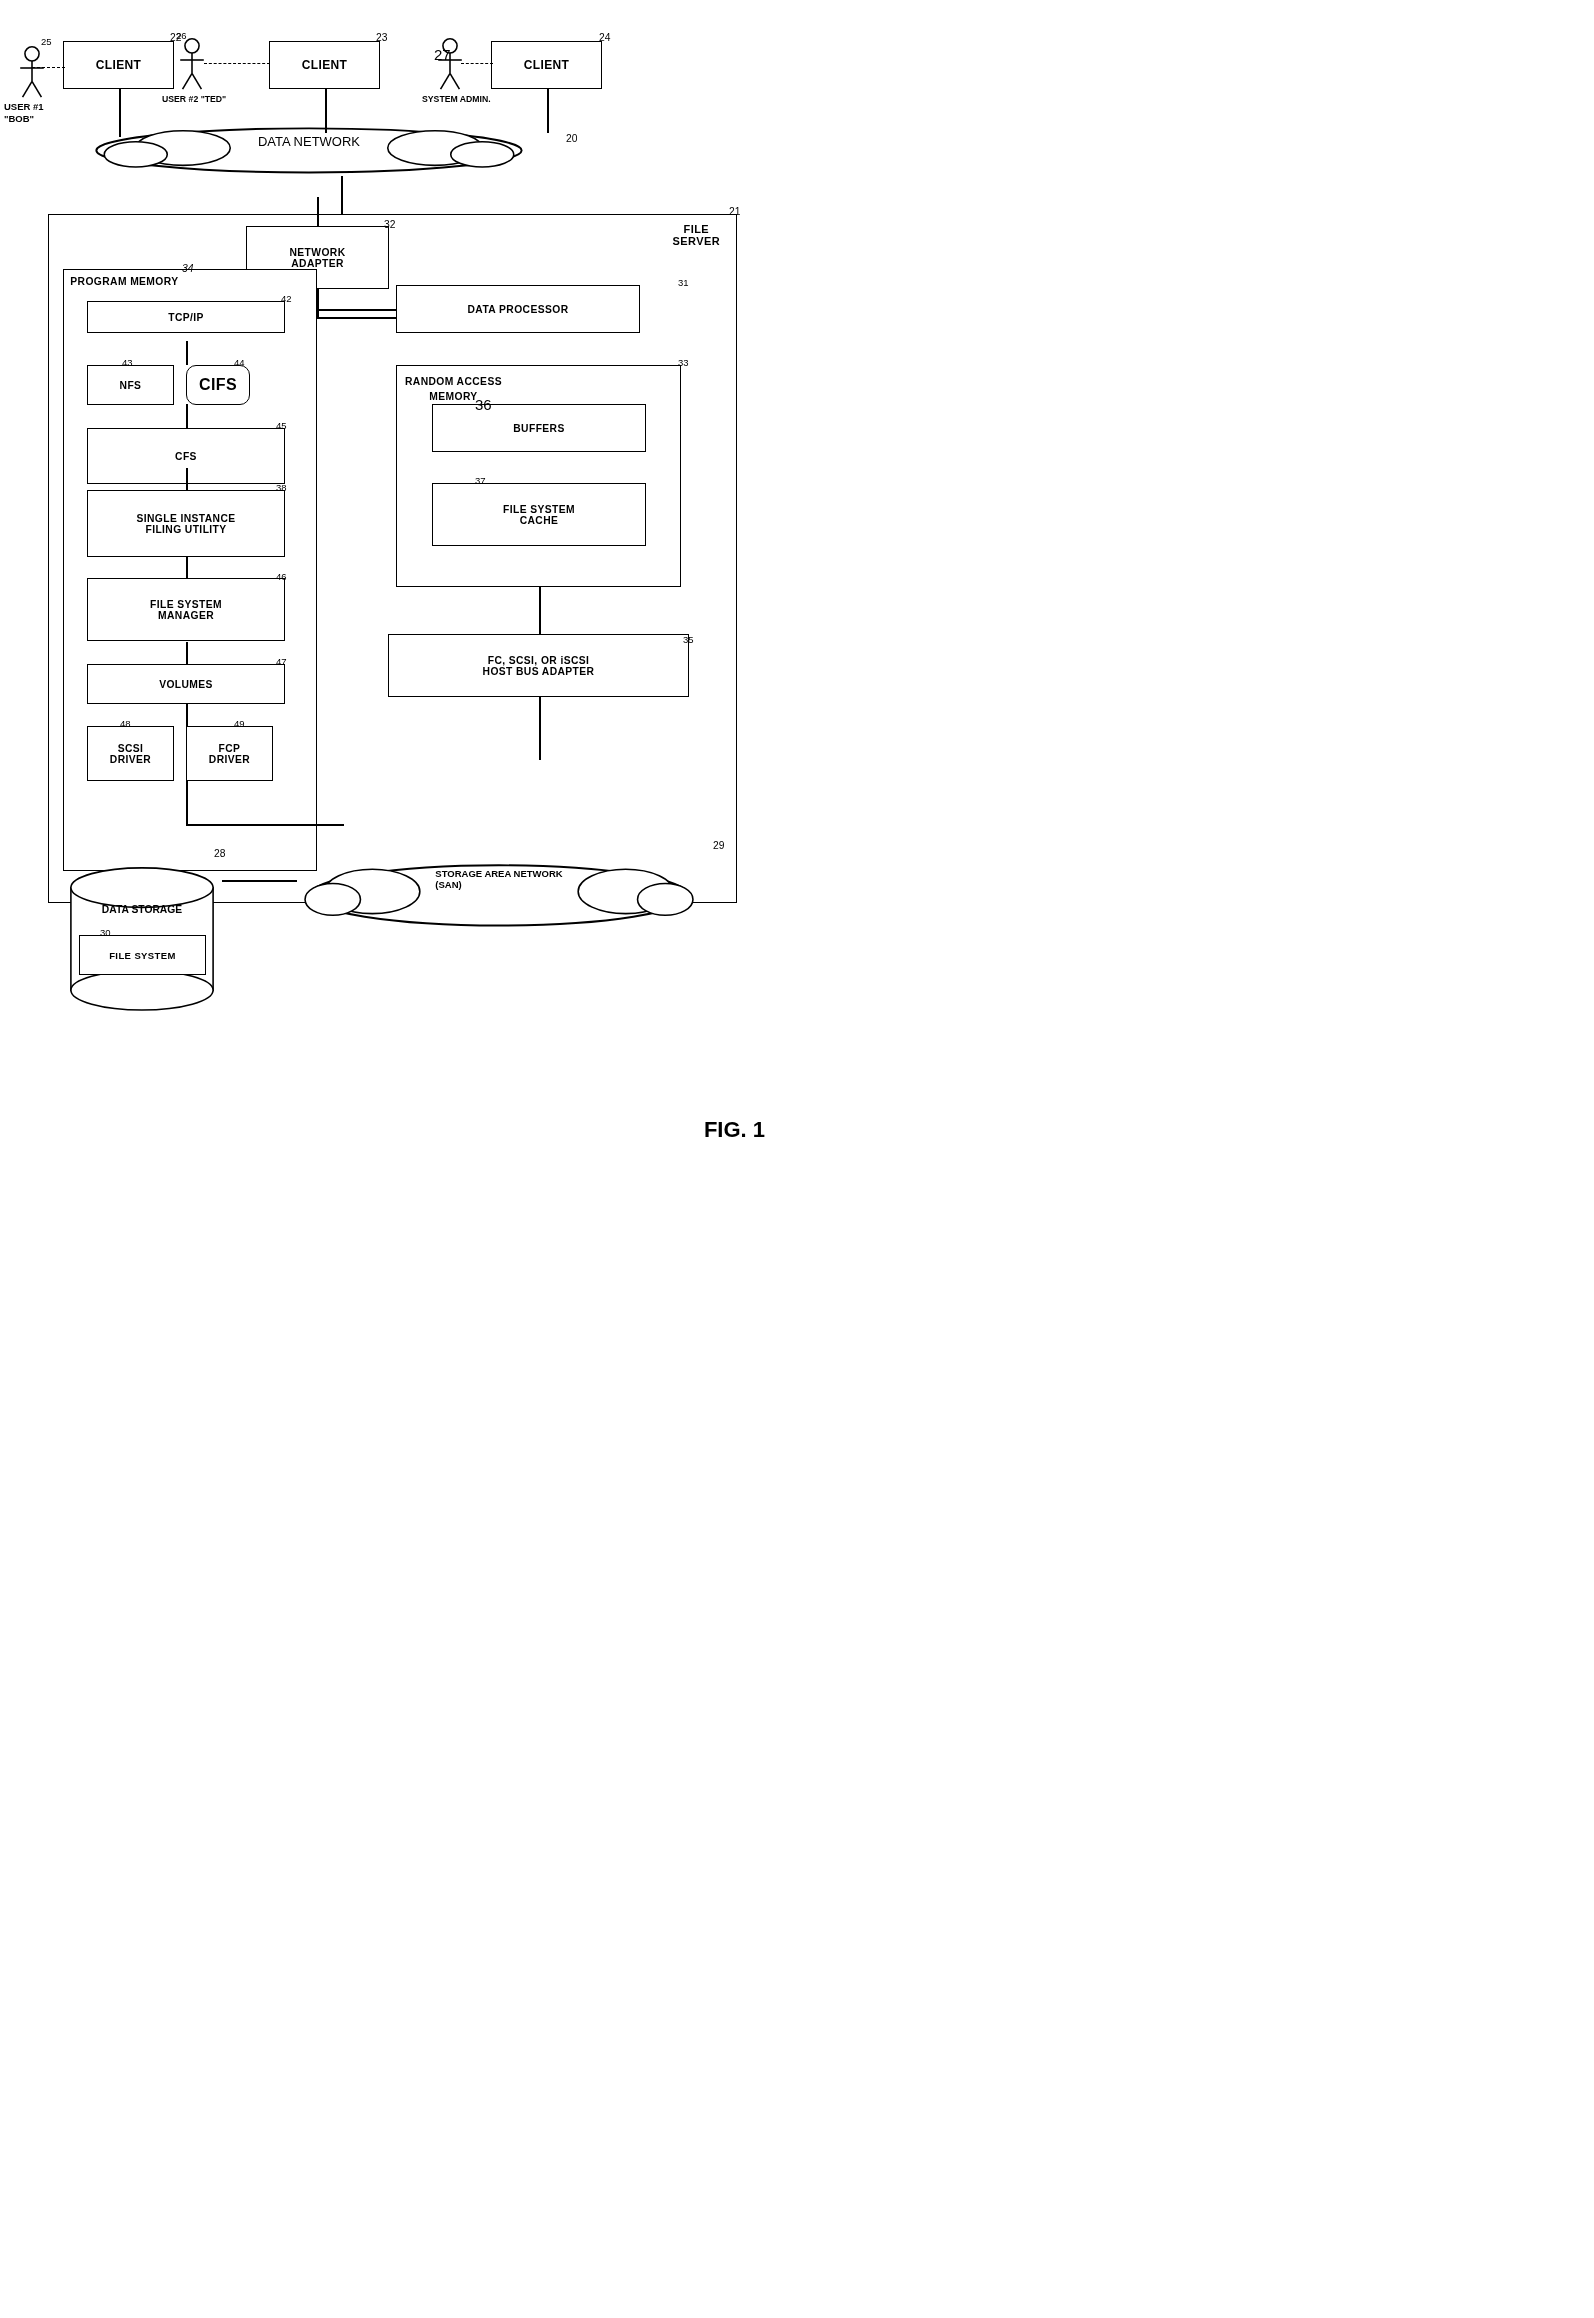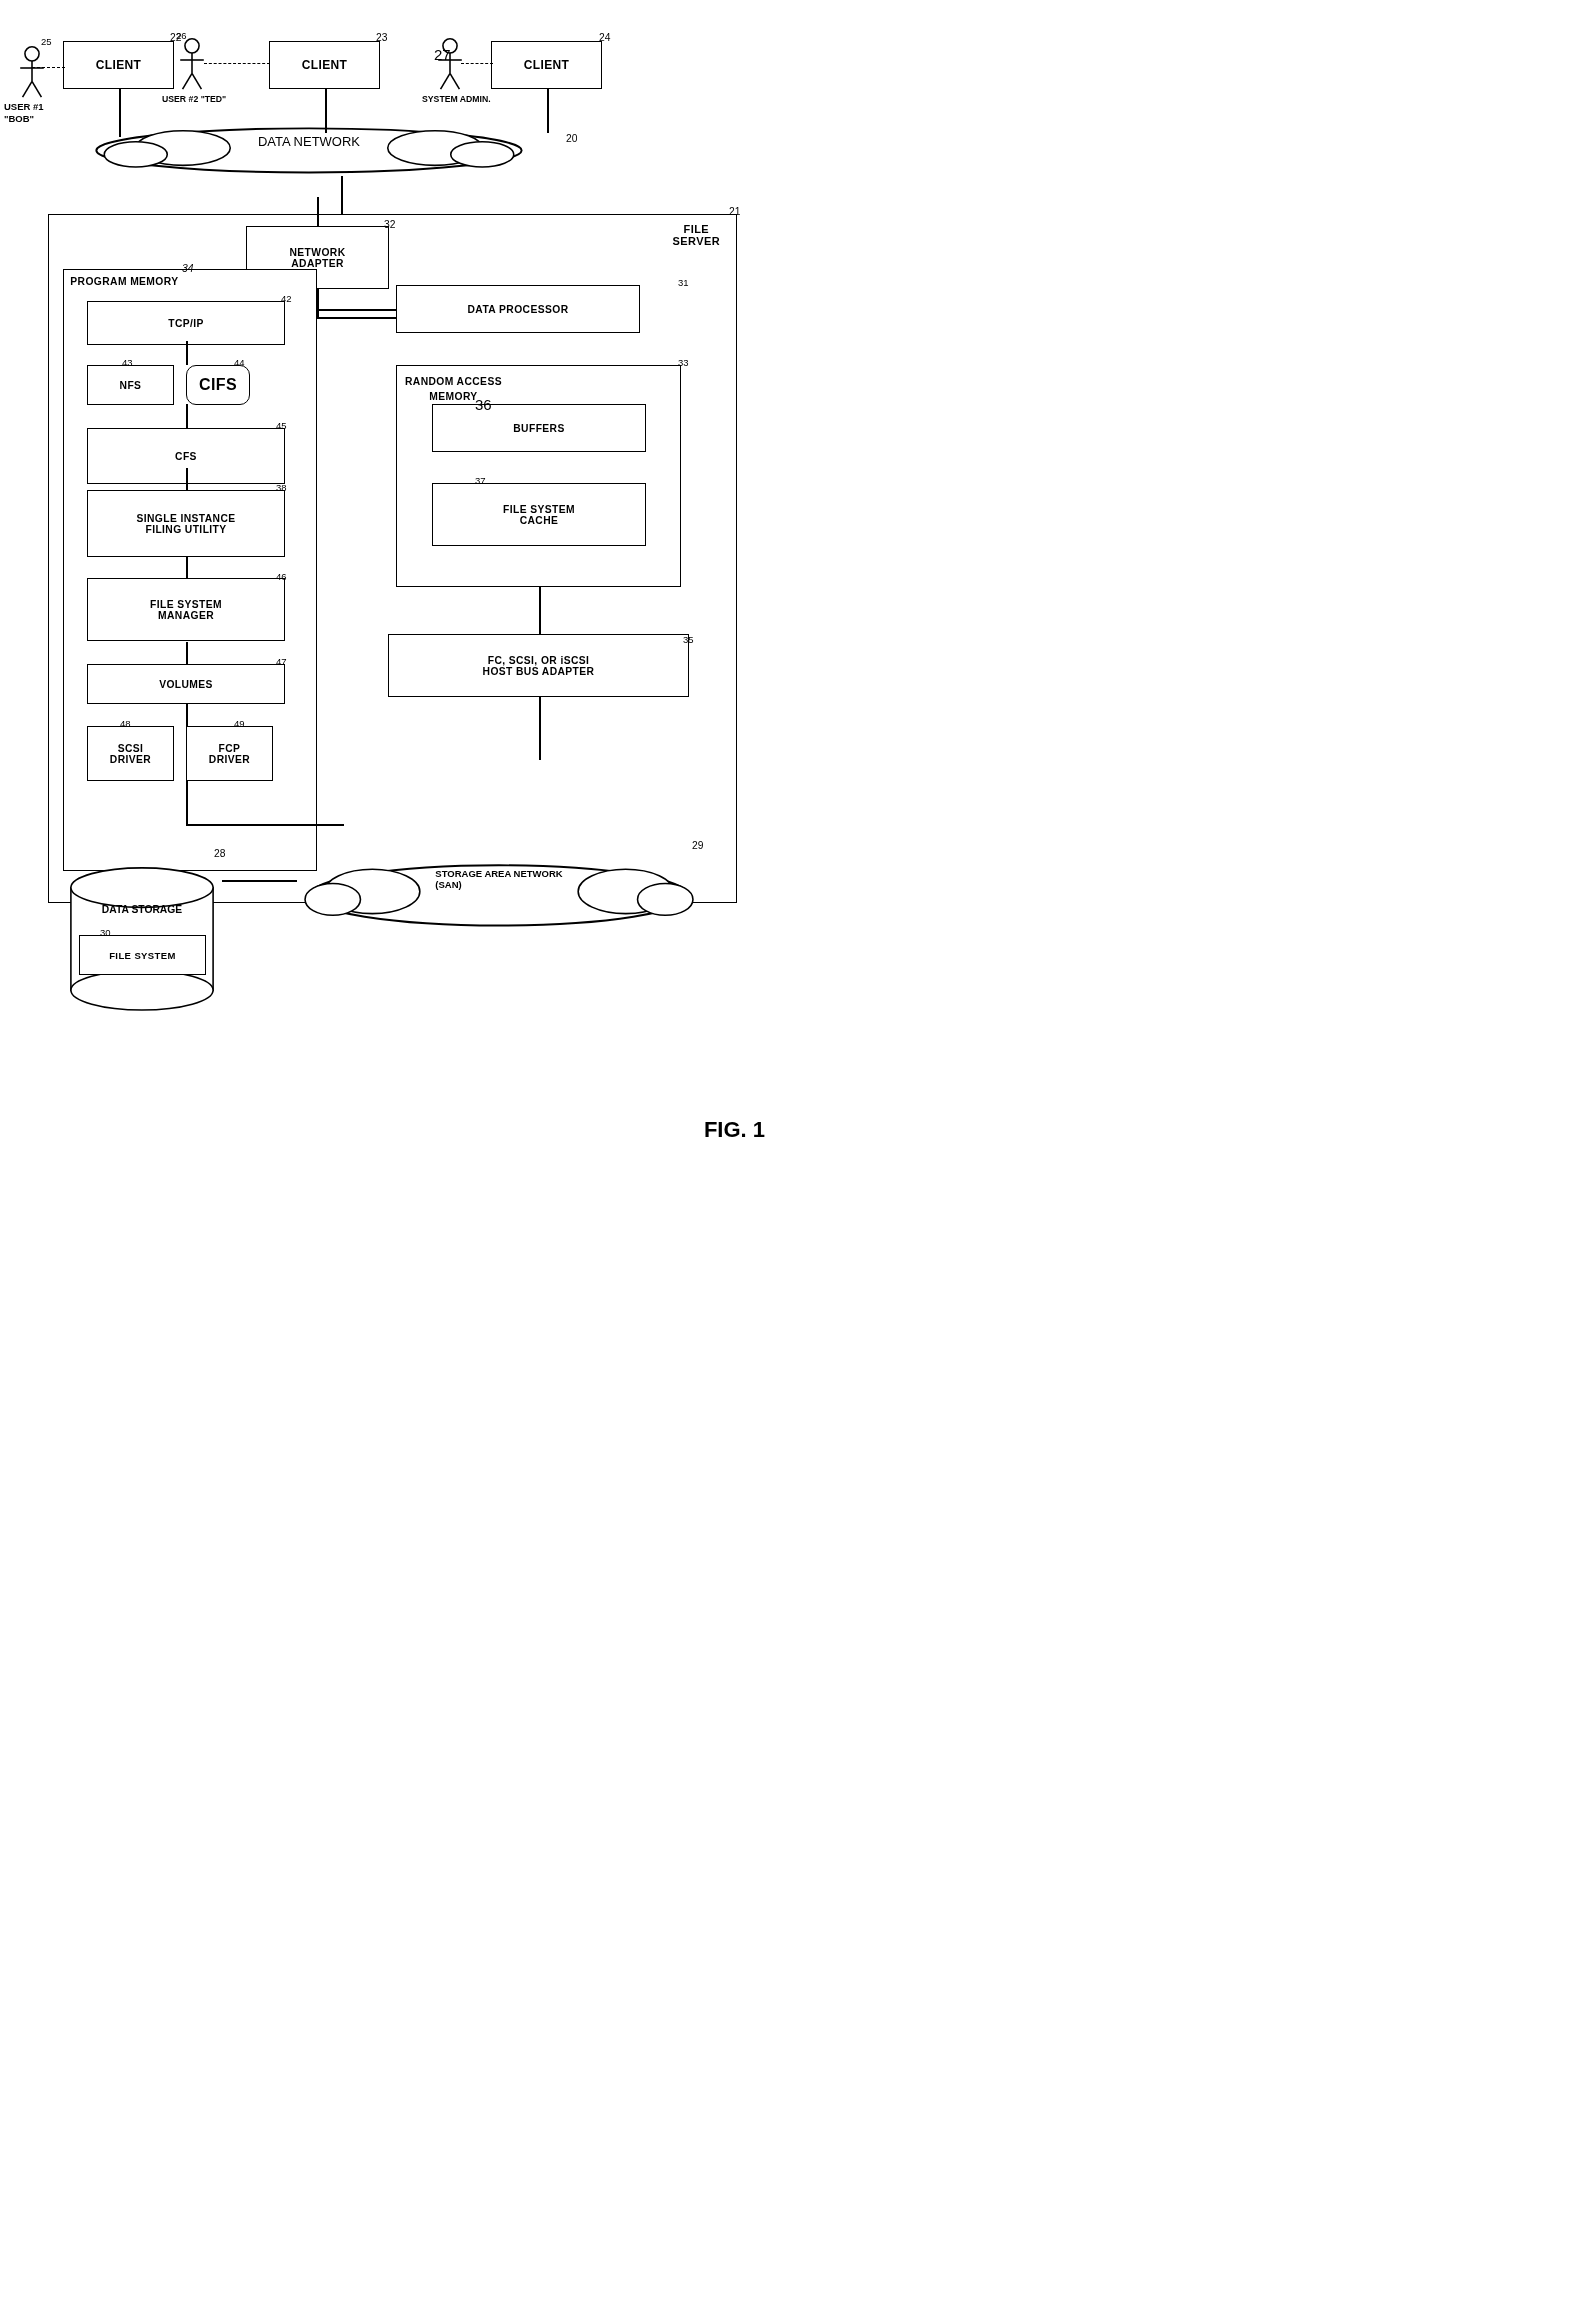--- a/index.html
+++ b/index.html
@@ -145,21 +145,21 @@
 
   <div class="line line-v" style="left:317px; top:289px; height:28px;"></div>
 
   <div class="line line-h" style="left:246px; top:317px; width:222px;"></div>
 
   <div class="box" style="left:63px; top:269px; width:254px; height:602px; font-size:10.3px; align-items:flex-start; justify-content:flex-start; padding:6.3px;">
     <span style="font-size:10.3px; font-weight:bold;">PROGRAM MEMORY</span>
   </div>
   <span class="ref" style="position:absolute; left:182px; top:263px; font-size:10.3px;font-style:italic;">34</span>
 
-  <div class="box" style="left:87px; top:301px; width:198px; height:44px; font-size:10.3px;">
+  <div class="box" style="left:87px; top:301px; width:198px; height:32px; font-size:10.3px;">
     TCP/IP
   </div>
   <span class="ref" style="position:absolute; left:281px; top:293px; font-size:9.5px;">42</span>
 
   <div class="box" style="left:87px; top:365px; width:87px; height:40px; font-size:10.3px;">
     NFS
   </div>
   <span class="ref" style="position:absolute; left:122px; top:357px; font-size:9.5px;">43</span>
 
   <div class="box" style="left:186px; top:365px; width:64px; height:40px; font-size:16px;border-radius:10px;">
@@ -260,20 +260,20 @@
   <div style="position:absolute; left:293px; top:840px; width:412px; height:95px;">
     <svg width="412" height="95" viewBox="0 0 520 120">
       <ellipse cx="260" cy="70" rx="240" ry="38" stroke="#000" stroke-width="2.5" fill="white"></ellipse>
       <ellipse cx="100" cy="65" rx="60" ry="28" stroke="#000" stroke-width="2" fill="white"></ellipse>
       <ellipse cx="420" cy="65" rx="60" ry="28" stroke="#000" stroke-width="2" fill="white"></ellipse>
       <ellipse cx="50" cy="75" rx="35" ry="20" stroke="#000" stroke-width="2" fill="white"></ellipse>
       <ellipse cx="470" cy="75" rx="35" ry="20" stroke="#000" stroke-width="2" fill="white"></ellipse>
     </svg>
     <div style="position:absolute; top:28px; left:50%; transform:translateX(-50%); font-size:9.5px; font-weight:bold; white-space:nowrap; text-align:left;">STORAGE AREA NETWORK<br>(SAN)</div>
   </div>
-  <span class="ref" style="position:absolute; left:692px; top:840px; font-size:10.3px;">29</span>
+  <span class="ref" style="position:absolute; left:713px; top:840px; font-size:10.3px;">29</span>
 
   <div class="line line-h" style="left:222px; top:880px; width:75px;"></div>
 
   <div class="fig-label" style="right:32px; bottom:16px; font-size:22px;">FIG. 1</div>
 
 </div>
 
 
 </body></html>

